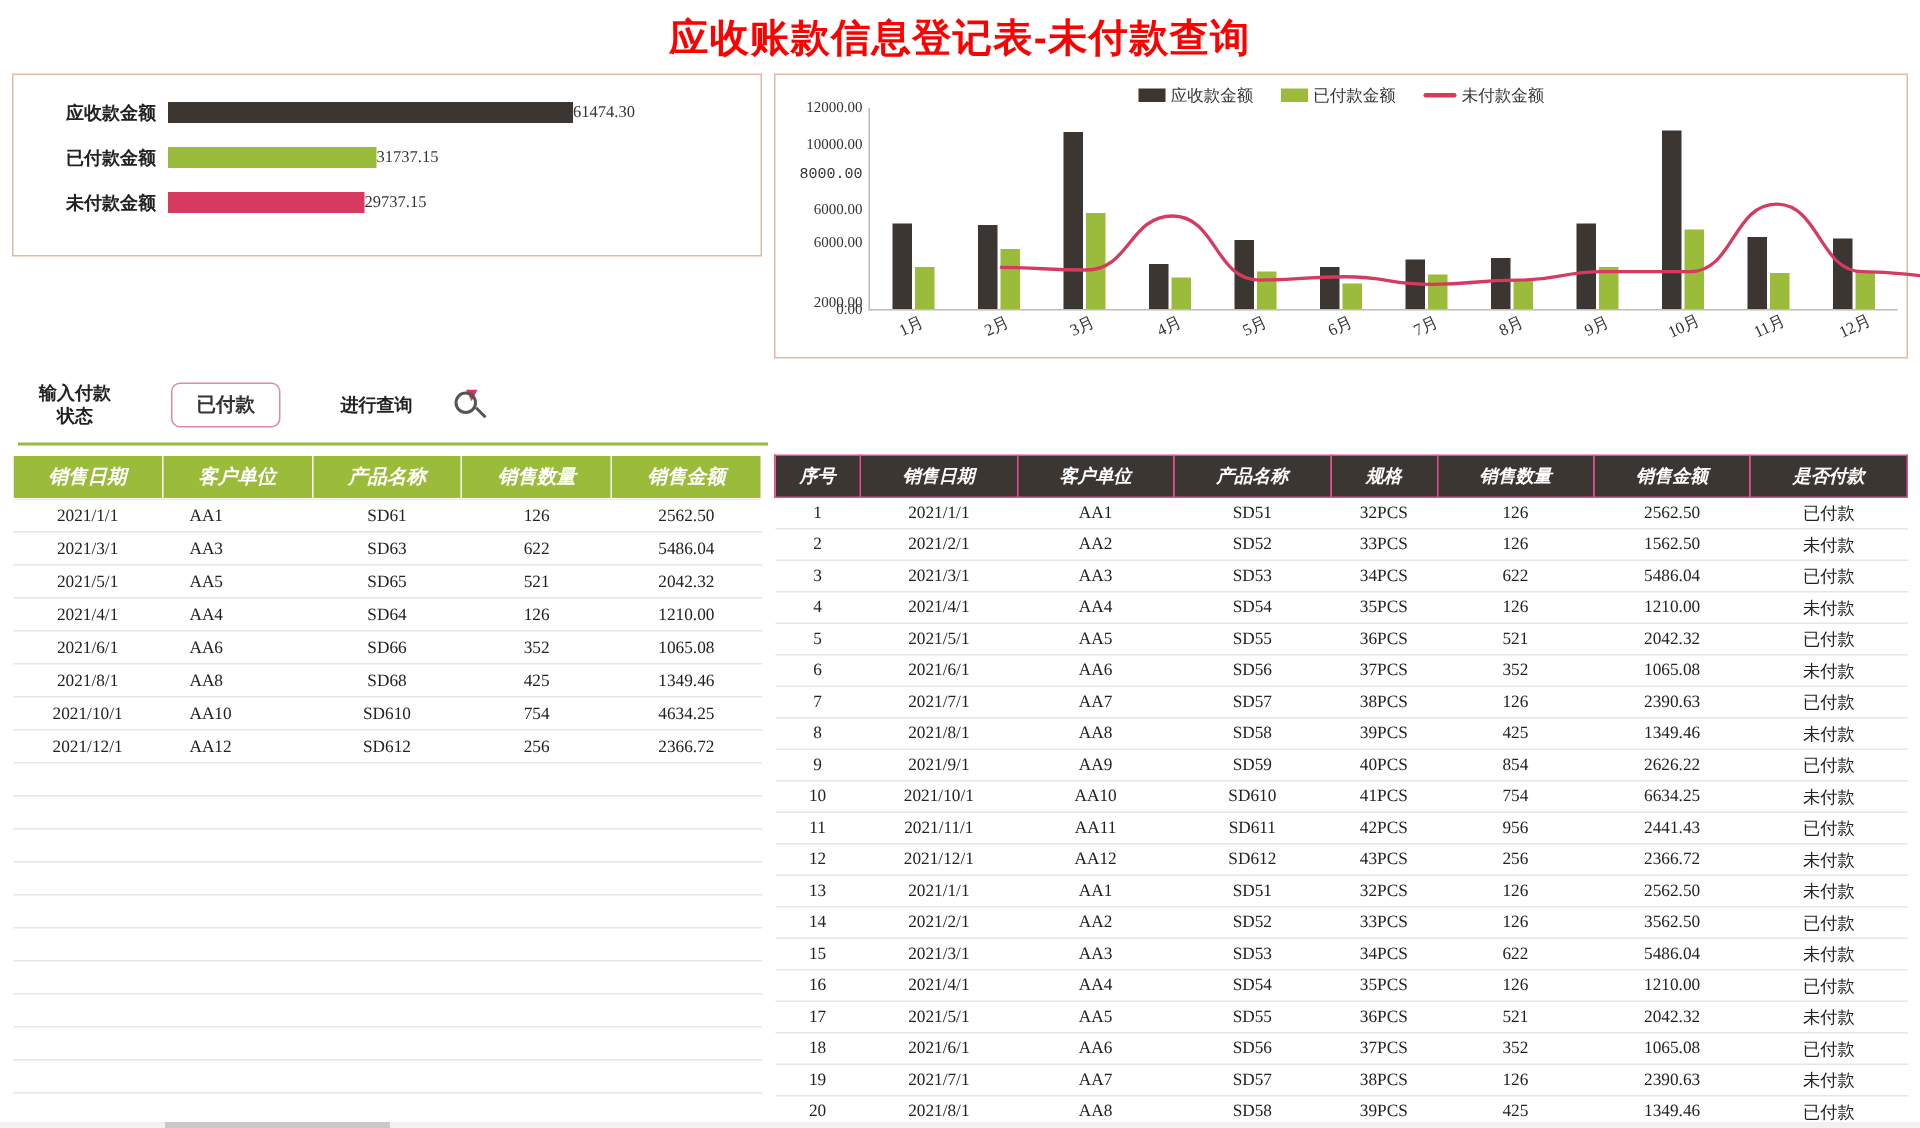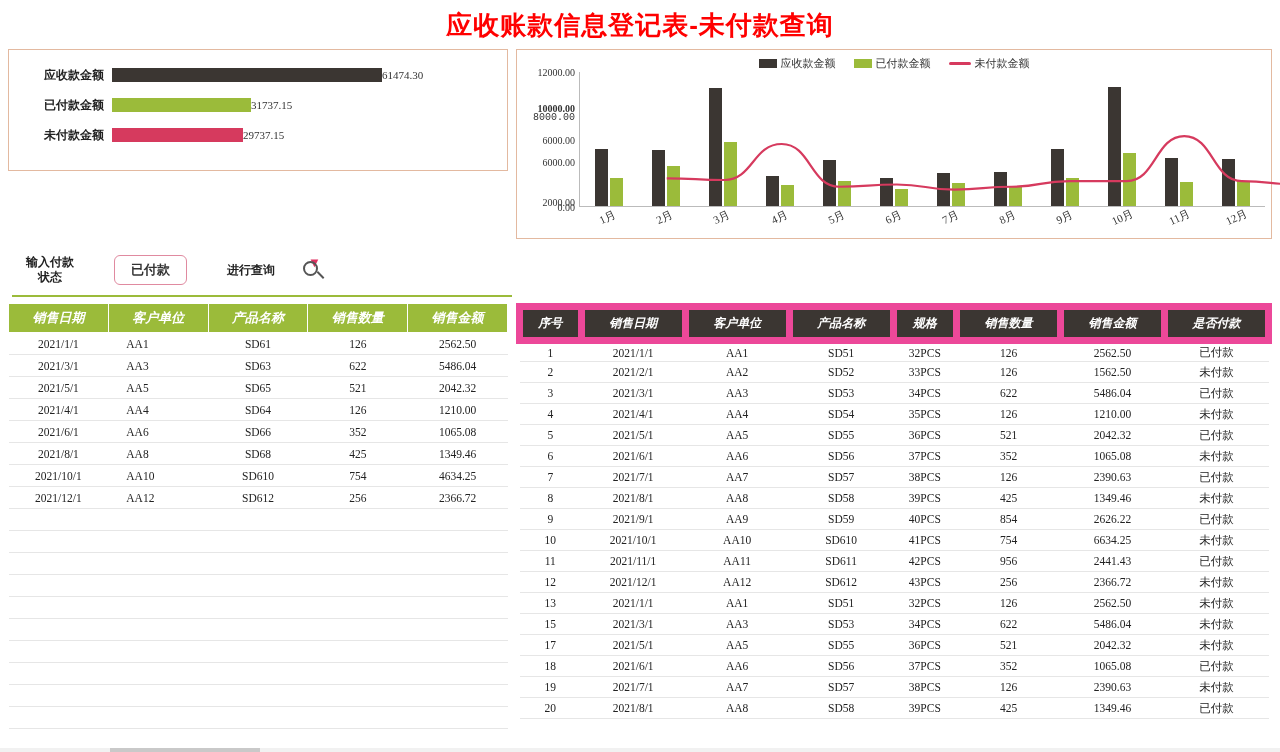--- a/index.html
+++ b/index.html
@@ -127,21 +127,21 @@
   table { border-collapse:collapse; }
   .tbl-left { width:500px; }
   .tbl-right { width:756px; }
   .tbl-left th {
     background:#9bbb3a; color:#fff; font-size:13px; font-weight:bold;
     border:1px solid #fff; padding:5px 2px; font-style:italic;
     font-family:"Liberation Serif", serif;
   }
   .tbl-right th {
     background:#3b3632; color:#fff; font-size:12px; font-weight:bold;
-    border:7px solid #ec4899; padding:5px 2px; font-style:italic;
+    border:1px solid #ec4899; padding:5px 2px; font-style:italic;
     font-family:"Liberation Serif", serif;
   }
   .tbl-left td, .tbl-right td {
     border-bottom:1px solid #e6e6e6;
     font-size:11.5px; color:#222; text-align:center;
     height:21px; padding:0 2px;
     font-family:"Liberation Serif", serif;
   }
   .tbl-left td { height:22px; }
   .tbl-left td.cust { text-align:left; padding-left:18px; }
@@ -204,21 +204,21 @@
           <span>未付款金额</span>
         </div>
       </div>
     <div class="plot">
       <div class="y-axis" id="yaxis">
           <div class="y-tick" style="top: 135px;">0.00</div>
           <div class="y-tick" style="top: 130px;">2000.00</div>
           <div class="y-tick" style="top: 90px;">6000.00</div>
           <div class="y-tick" style="top: 67.5px;">6000.00</div>
           <div class="y-tick" style="top: 45px; font-family: Liberation Mono, monospace;">8000.00</div>
-          <div class="y-tick" style="top: 36px; font-weight: bold;">10000.00</div>
+          <div class="y-tick" style="top: 25px;">10000.00</div>
           <div class="y-tick" style="top: 0px;">12000.00</div>
         </div>
       <div class="grid-area">
         <div class="bars" id="bars">
             <div class="bargroup">
               <div class="bar-a" style="height: 56.8125px; background: rgb(59, 54, 50);"></div>
               <div class="bar-b" style="height: 27.5625px; background: rgb(155, 187, 58);"></div>
             </div>
             <div class="bargroup">
               <div class="bar-a" style="height: 56.25px; background: rgb(59, 54, 50);"></div>
@@ -594,30 +594,50 @@
           <td>13</td>
           <td>2021/1/1</td>
           <td>AA1</td>
           <td>SD51</td>
           <td>32PCS</td>
           <td>126</td>
           <td>2562.50</td>
           <td>未付款</td>
         </tr>
         <tr>
+          <td>14</td>
+          <td>2021/2/1</td>
+          <td>AA2</td>
+          <td>SD52</td>
+          <td>33PCS</td>
+          <td>126</td>
+          <td>3562.50</td>
+          <td>已付款</td>
+        </tr>
+        <tr>
           <td>15</td>
           <td>2021/3/1</td>
           <td>AA3</td>
           <td>SD53</td>
           <td>34PCS</td>
           <td>622</td>
           <td>5486.04</td>
           <td>未付款</td>
         </tr>
         <tr>
+          <td>16</td>
+          <td>2021/4/1</td>
+          <td>AA4</td>
+          <td>SD54</td>
+          <td>35PCS</td>
+          <td>126</td>
+          <td>1210.00</td>
+          <td>已付款</td>
+        </tr>
+        <tr>
           <td>17</td>
           <td>2021/5/1</td>
           <td>AA5</td>
           <td>SD55</td>
           <td>36PCS</td>
           <td>521</td>
           <td>2042.32</td>
           <td>未付款</td>
         </tr>
         <tr>

